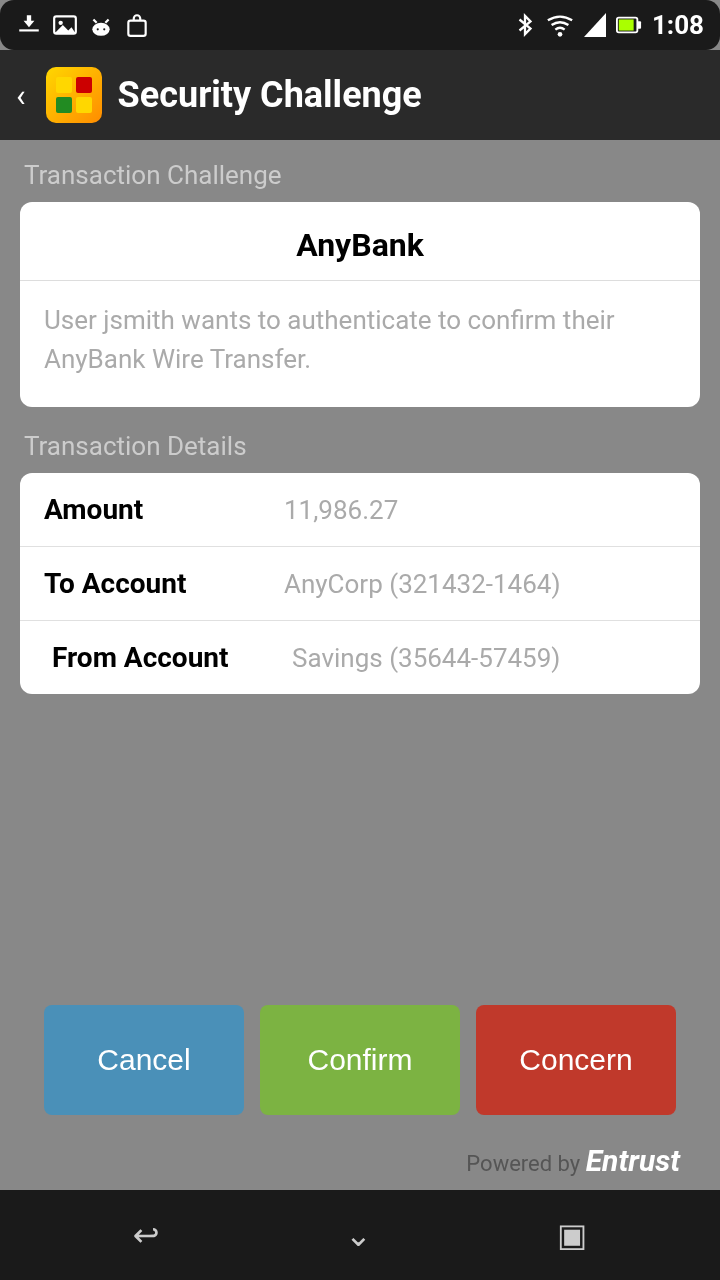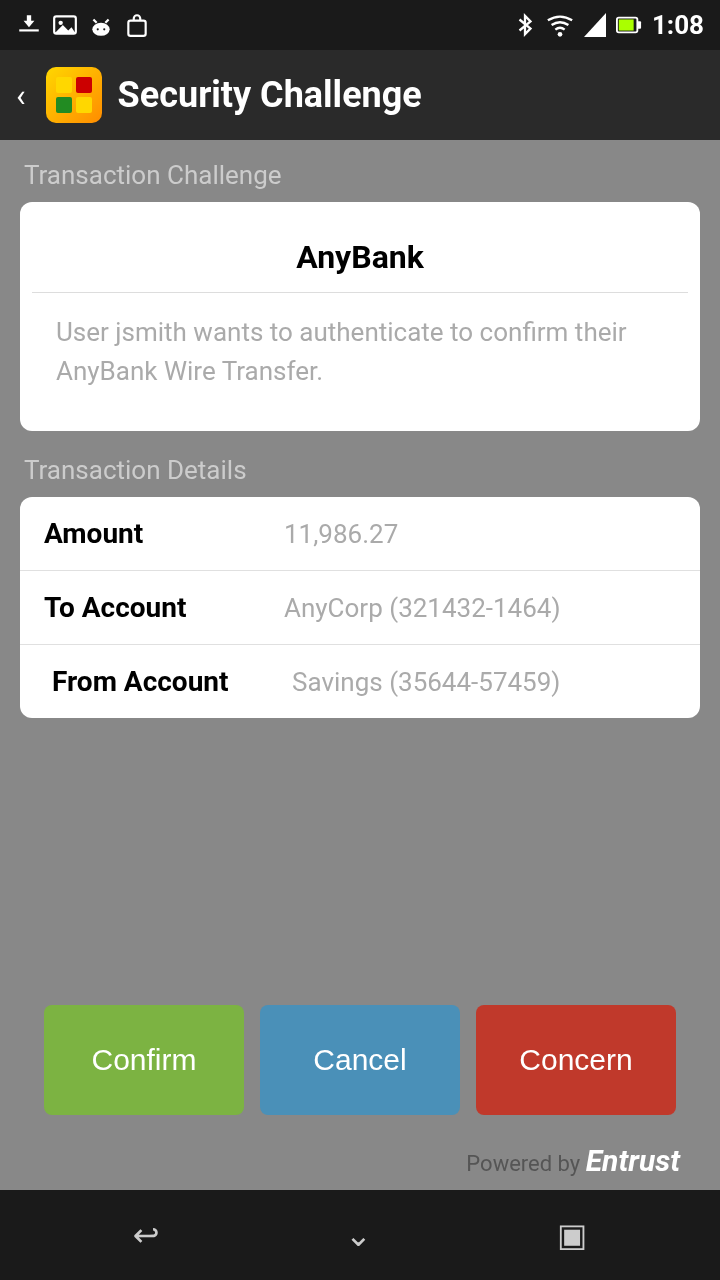--- a/index.html
+++ b/index.html
@@ -16,20 +16,21 @@
     }
 
     
     .status-bar {
       height: 50px;
       background: #1a1a1a;
       display: flex;
       align-items: center;
       justify-content: space-between;
       padding: 0 16px;
+      border-radius: 14px;
     }
     .status-bar-left {
       display: flex;
       align-items: center;
       gap: 10px;
     }
     .status-bar-right {
       display: flex;
       align-items: center;
       gap: 10px;
@@ -93,21 +94,21 @@
     
     .card {
       background: white;
       border-radius: 12px;
       overflow: hidden;
       margin-bottom: 24px;
     }
 
     
     .challenge-card {
-      padding: 12px;
+      padding: 0;
     }
     .card-header {
       text-align: center;
       padding: 24px 20px 16px;
       font-size: 32px;
       font-weight: bold;
       color: #000;
       border-bottom: 1px solid #ddd;
     }
     .card-body {
@@ -299,22 +300,22 @@
     <div class="detail-row">
       <span class="detail-label">From Account</span>
       <span class="detail-value">Savings (35644-57459)</span>
     </div>
   </div>
 
 </div>
 
 <div class="bottom-area">
   <div class="button-row">
+    <button class="btn btn-cancel">Cancel</button>
     <button class="btn btn-confirm">Confirm</button>
-    <button class="btn btn-cancel">Cancel</button>
     <button class="btn btn-concern">Concern</button>
   </div>
   <div class="powered-by">
     <span>Powered by</span>
     <span class="entrust-logo">Entrust</span>
   </div>
 </div>
 
 <div class="nav-bar">
   <span class="nav-icon">↩</span>

